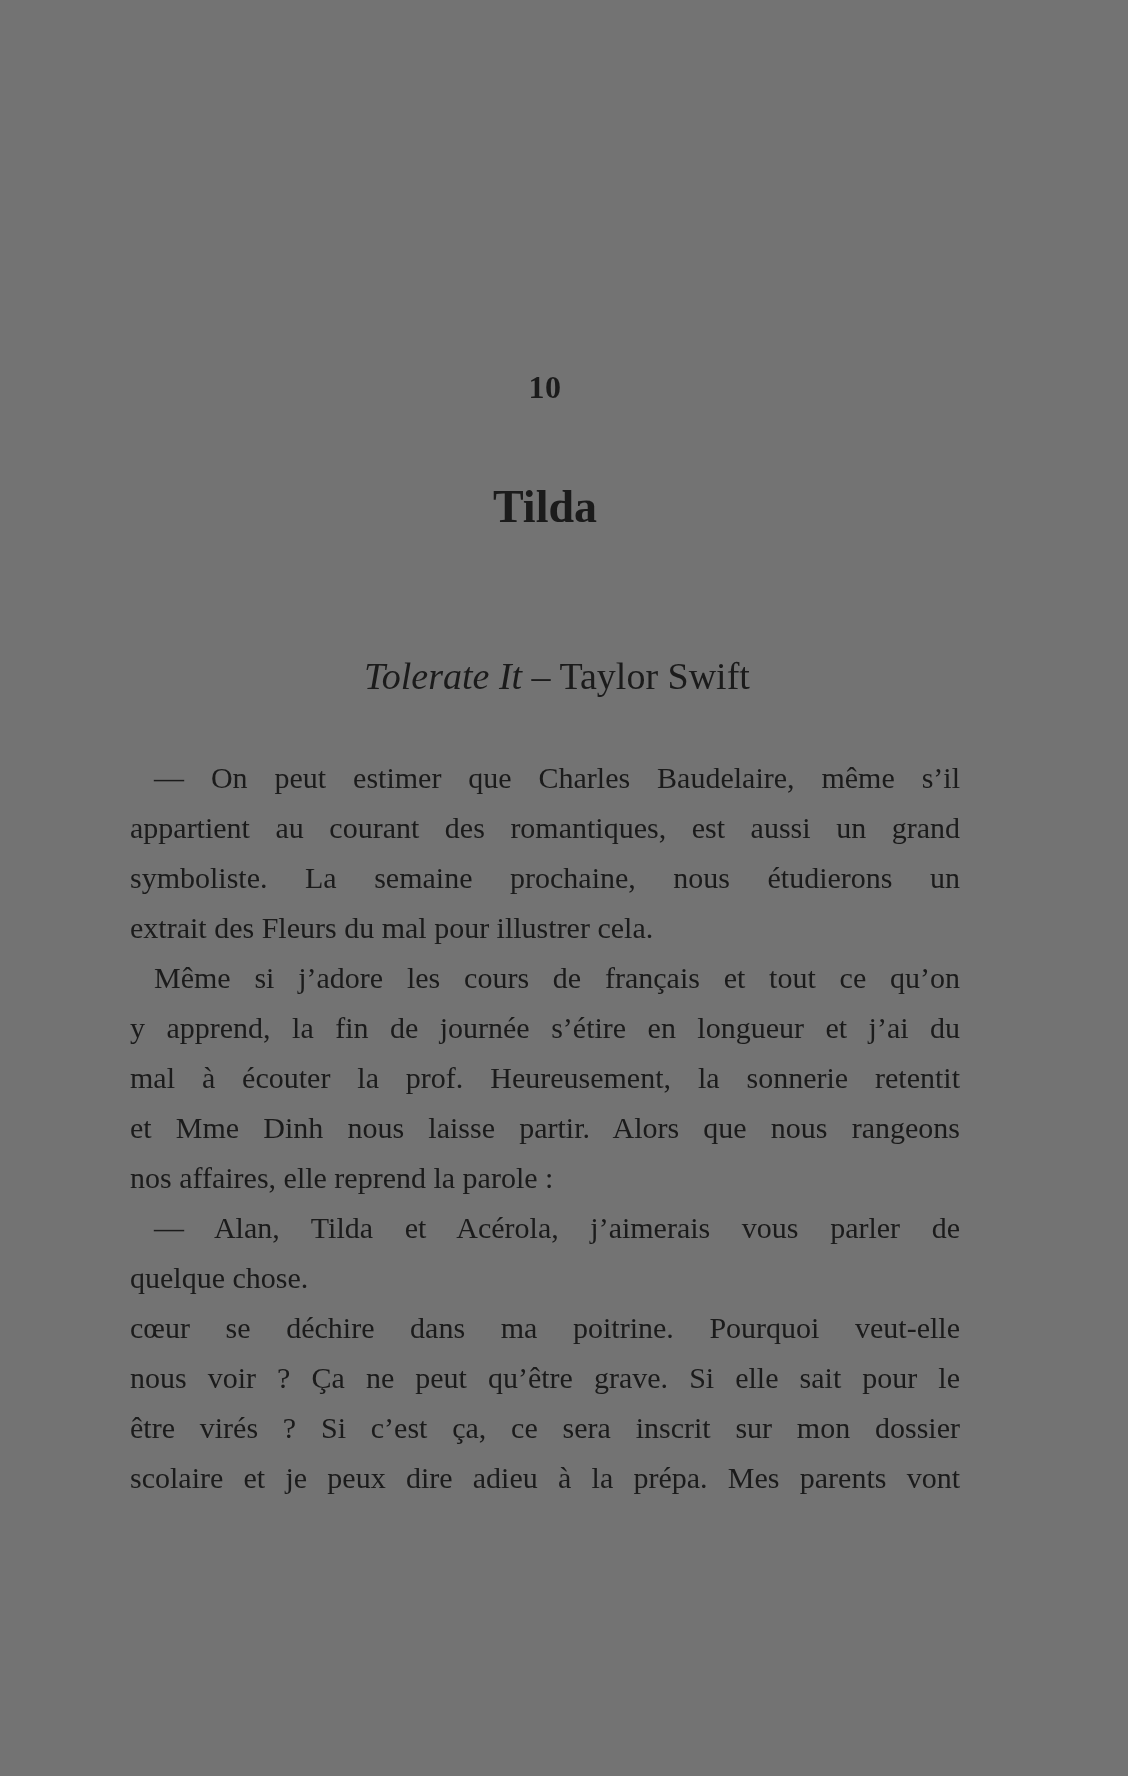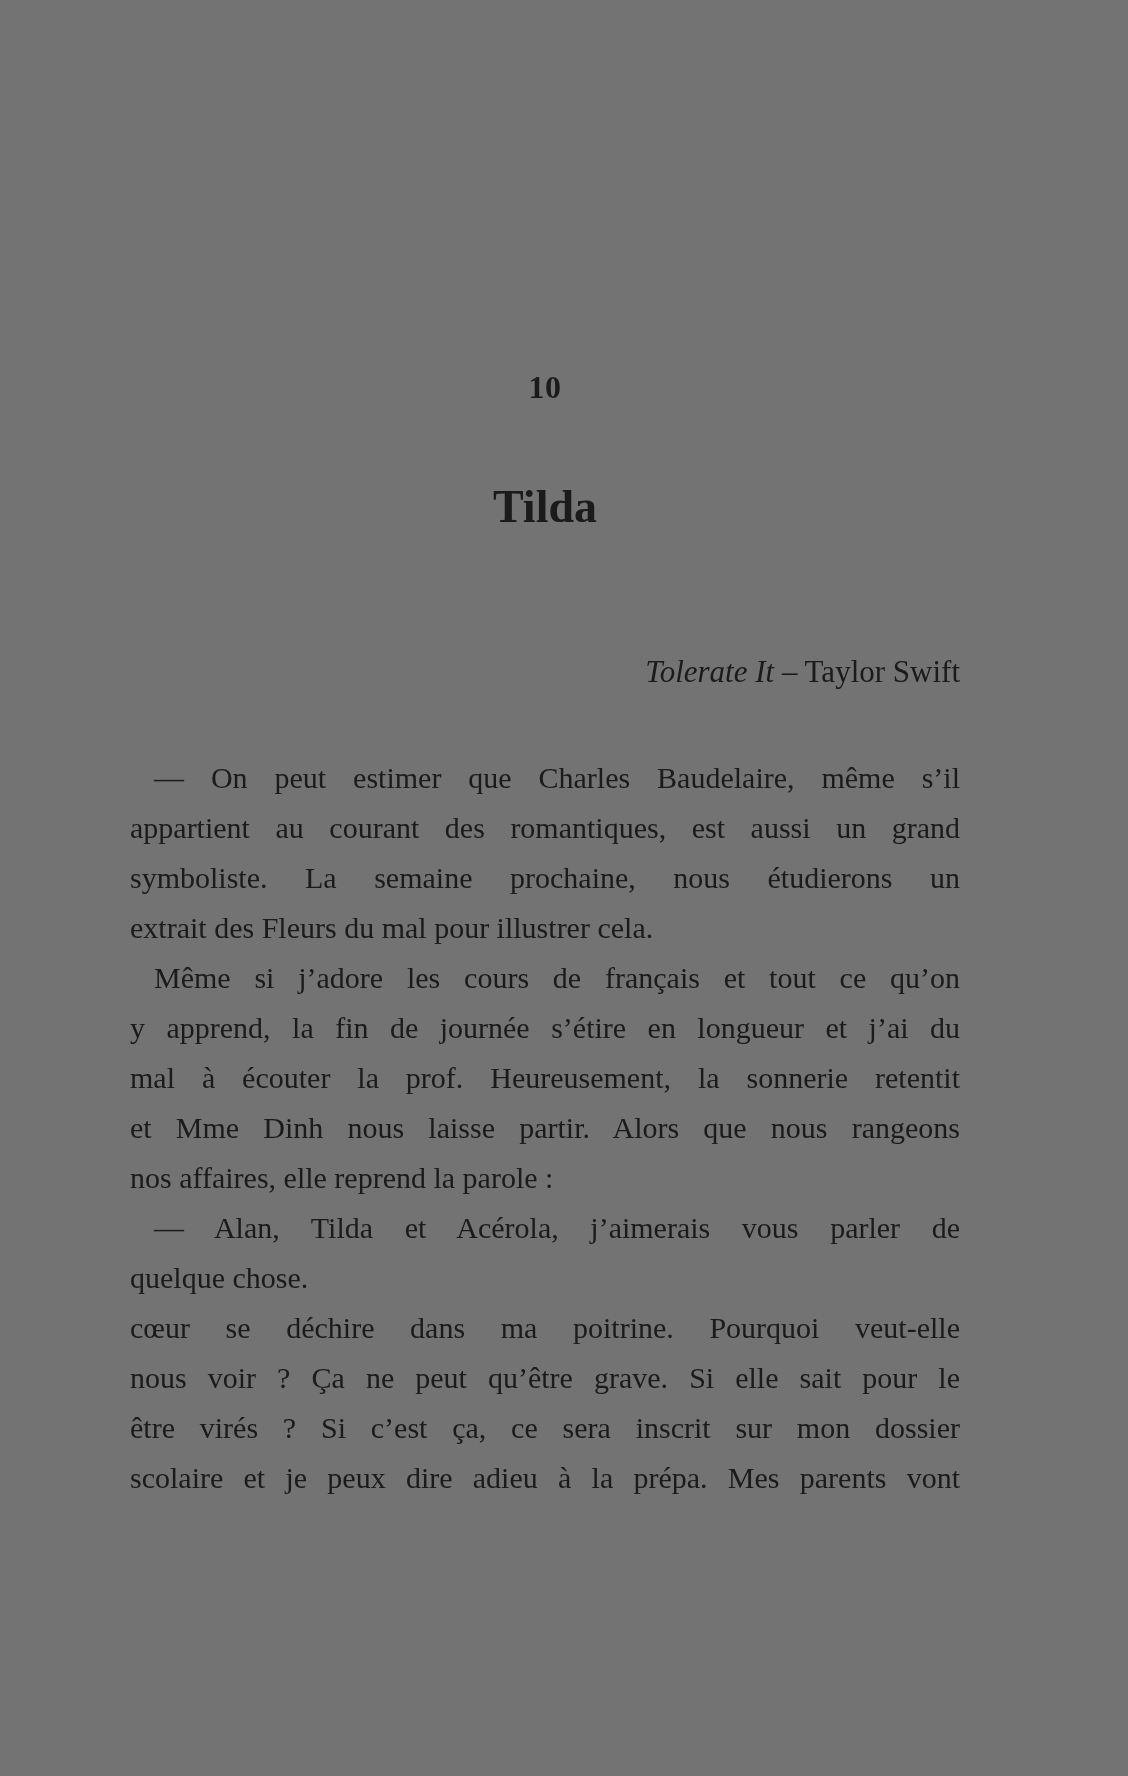--- a/index.html
+++ b/index.html
@@ -41,24 +41,24 @@
     width: 100%;
     text-align: center;
     font-size: 46px;
     font-weight: bold;
     line-height: 1.2;
     margin-top: 37px;
   }
   .epigraph {
     position: absolute;
     top: 650px;
-    left: 0;
+    left: 12px;
     width: 100%;
-    text-align: right;
-    font-size: 31px;
+    text-align: center;
+    font-size: 38px;
     line-height: 1.4;
   }
   .epigraph .italic {
     font-style: italic;
   }
   .body-text {
     position: absolute;
     top: 753px;
     left: 0;
     width: 100%;

